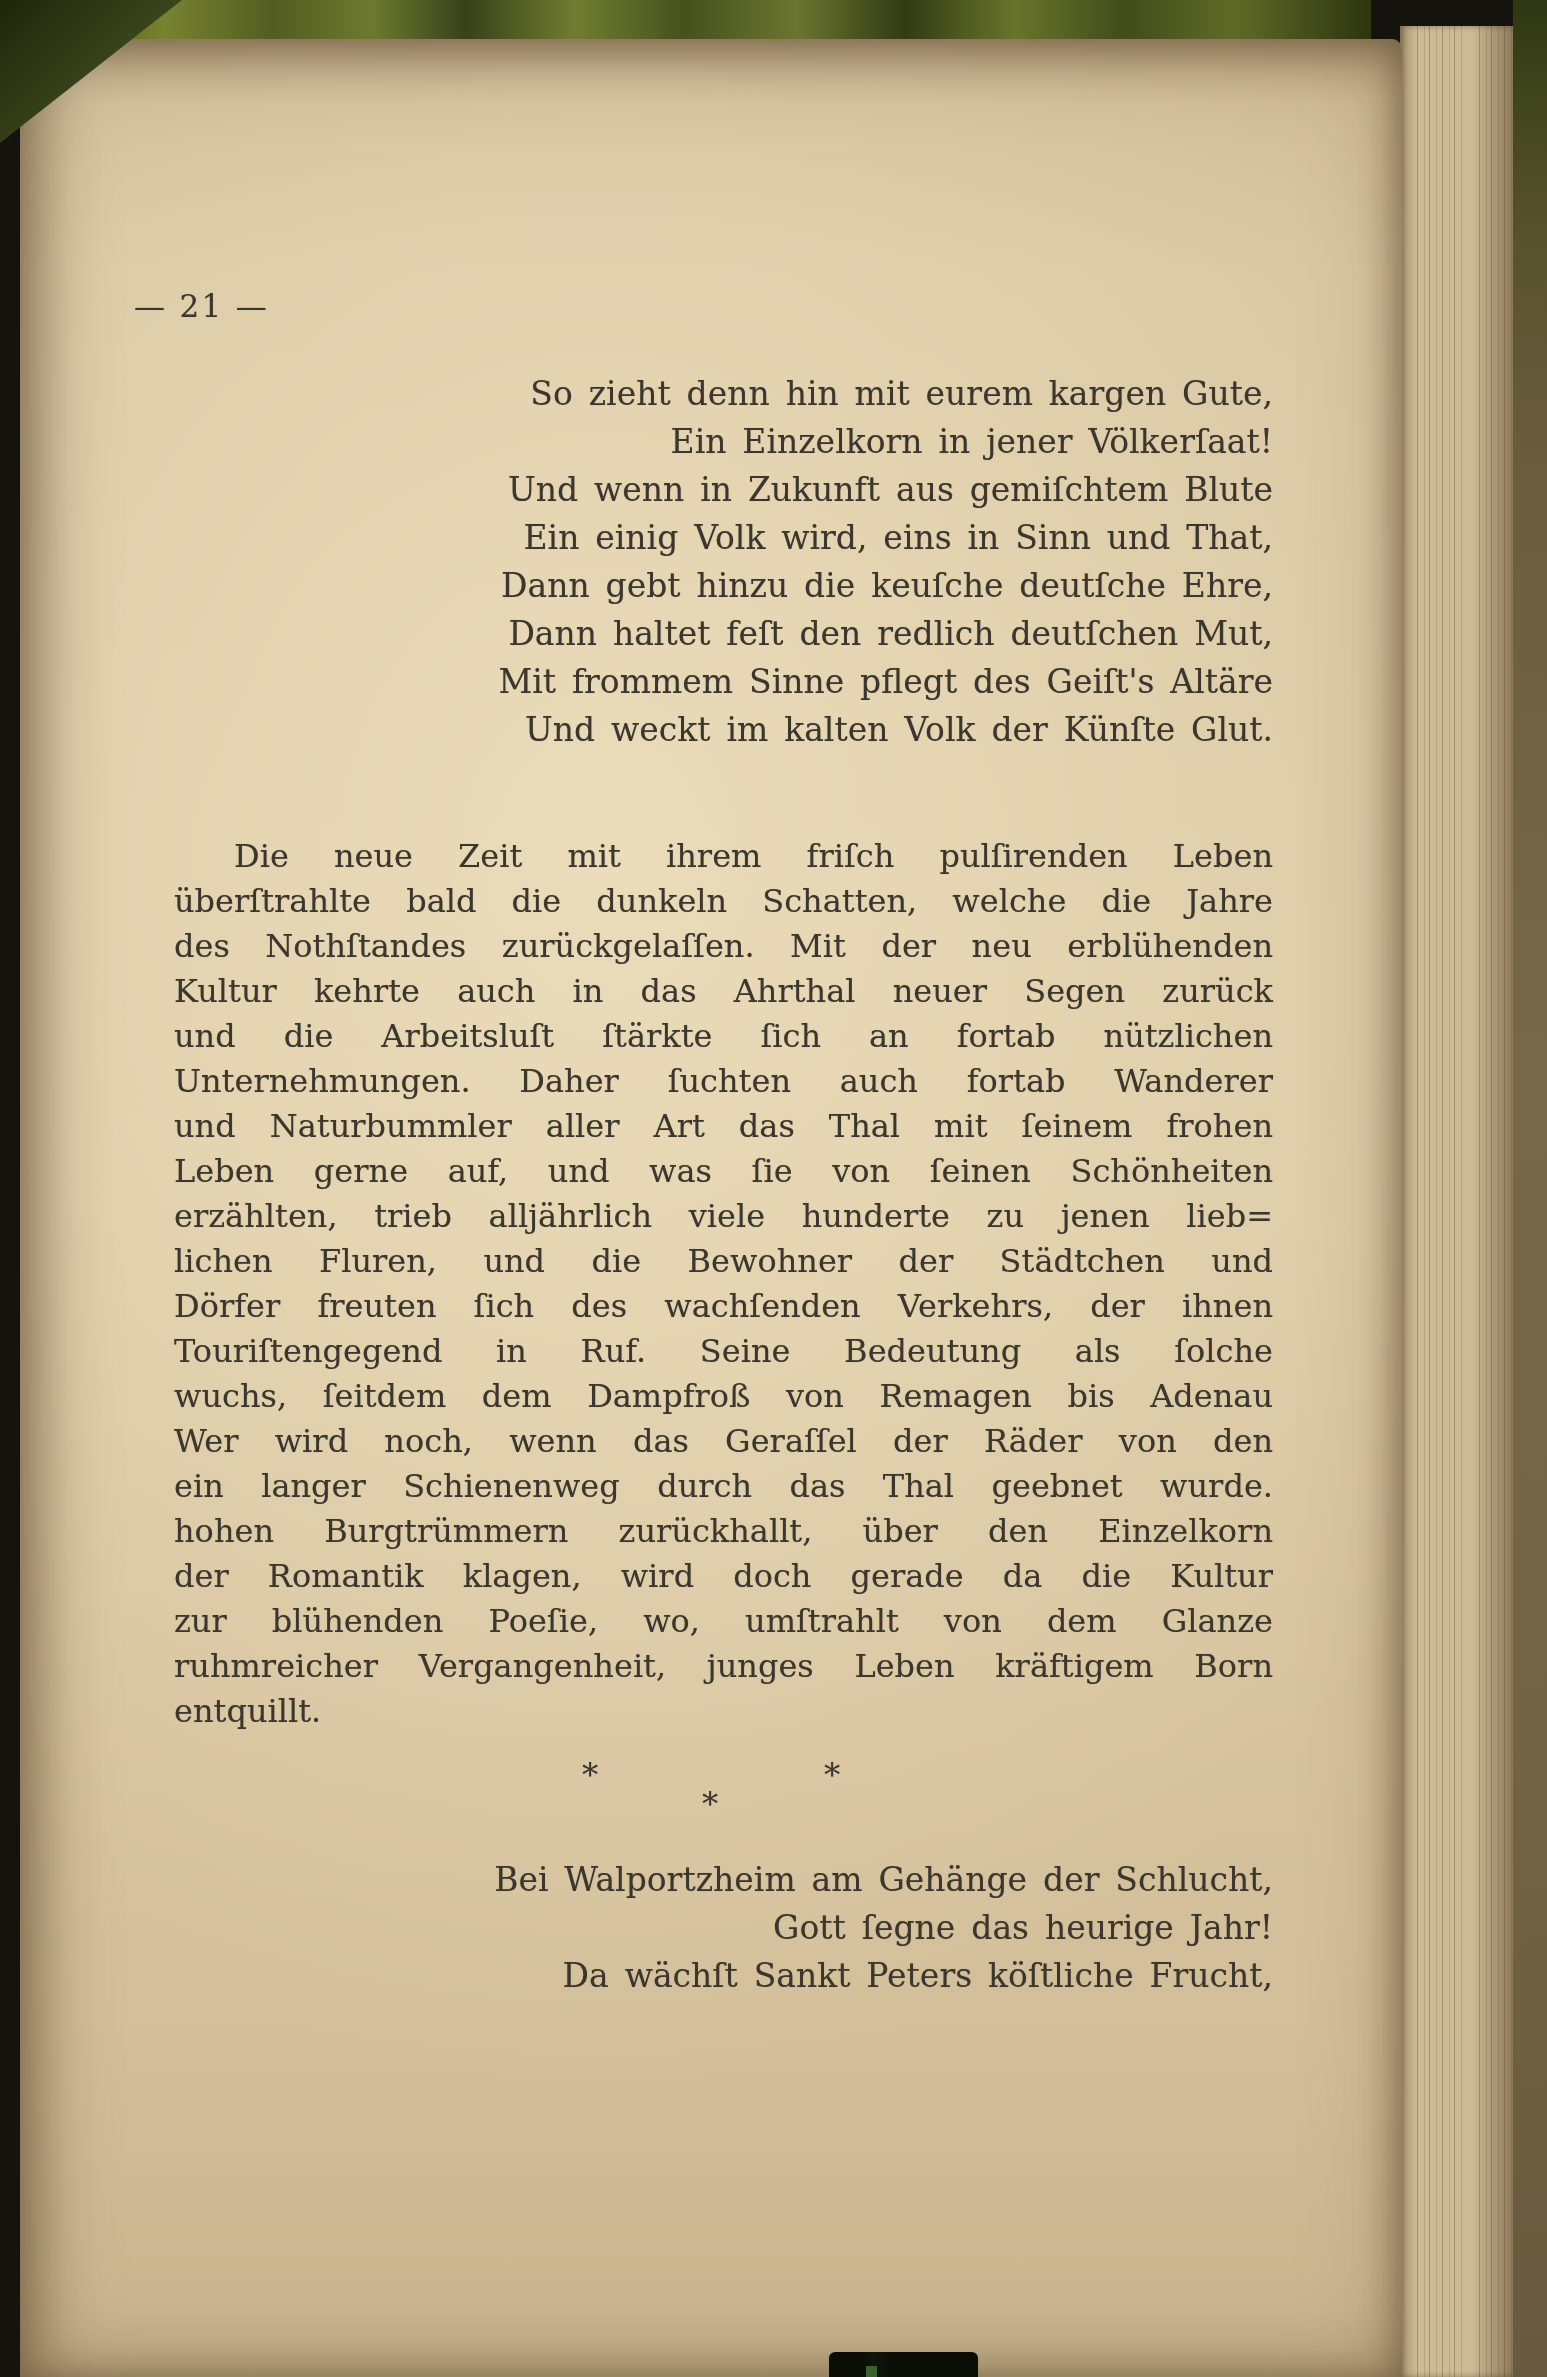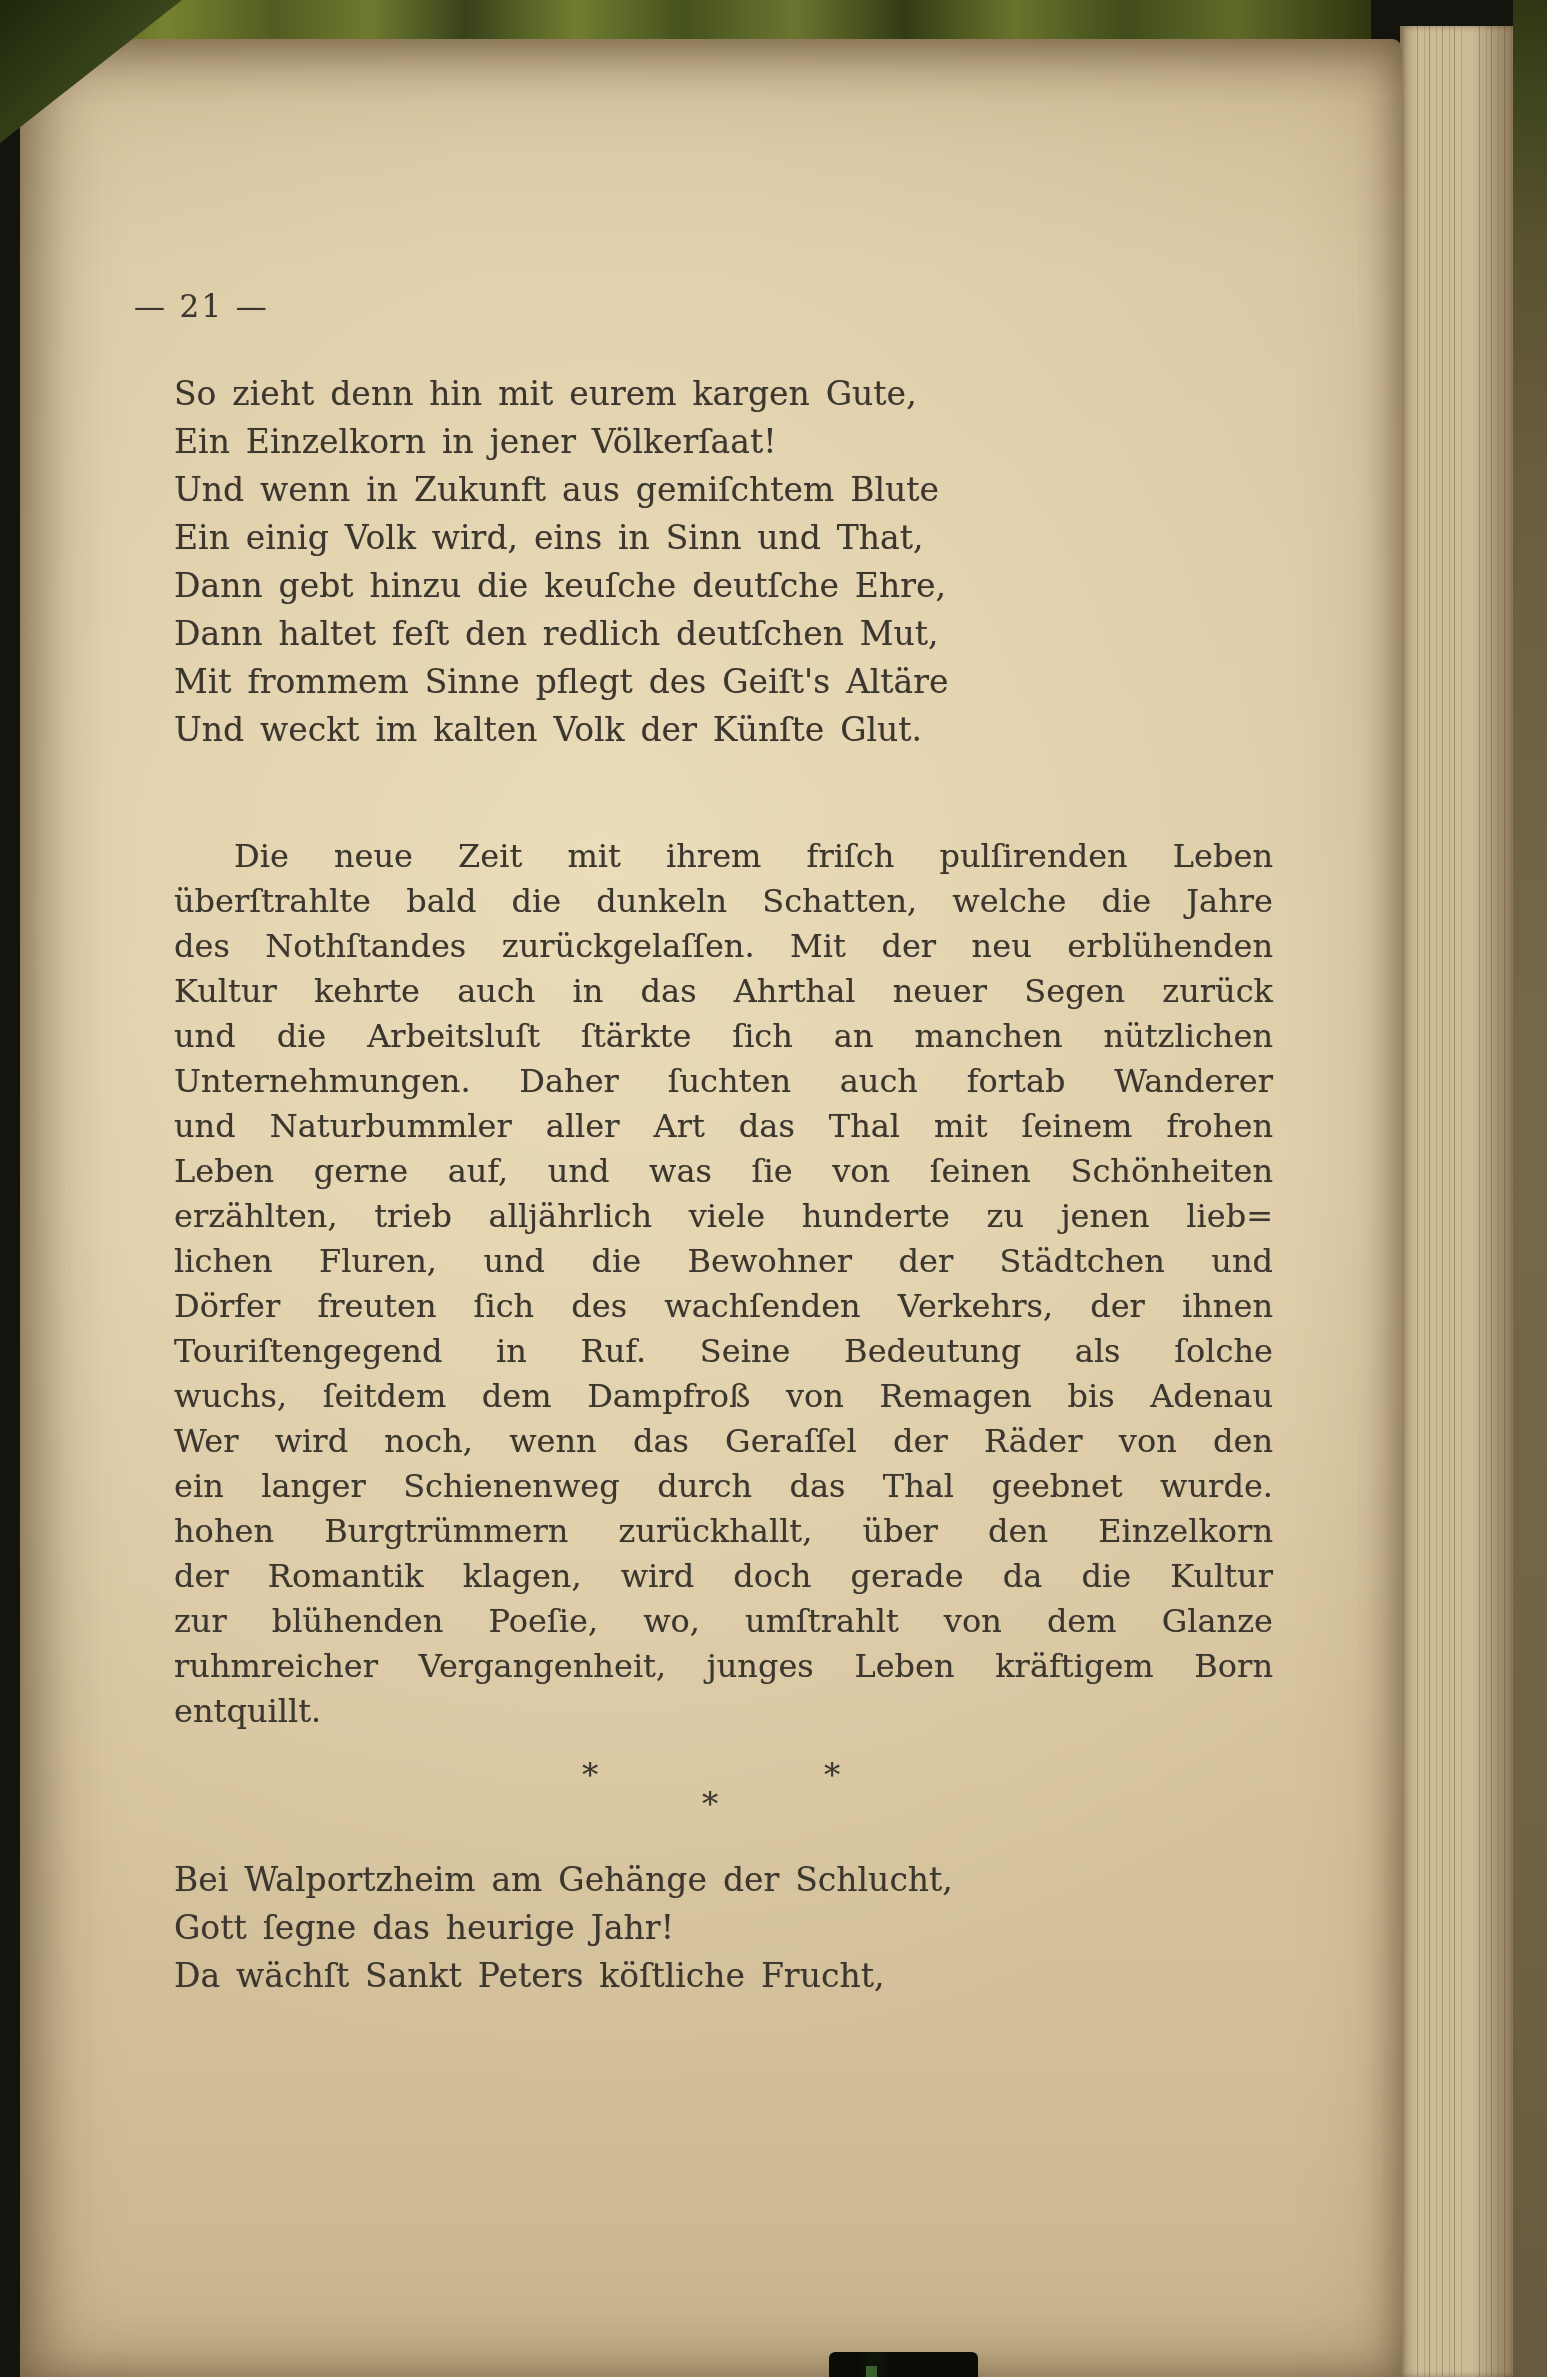--- a/index.html
+++ b/index.html
@@ -65,21 +65,21 @@
   .content{
     position:absolute;left:174px;top:288px;width:1099px;
     color:#3b372e;
     text-shadow:0 0 0.8px rgba(59,55,46,.35);
   }
   .pagenum{
     font-size:31px;line-height:37px;text-align:left;letter-spacing:2.3px;
     transform:translateX(-40px);
   }
   .poem{font-size:33px;line-height:48px;word-spacing:5.4px;margin-top:45px;}
-  .poem .pline{white-space:nowrap;}
+  .poem .pline{white-space:nowrap;text-align:right;}
   .prose{font-size:32px;line-height:45px;margin-top:80px;}
   .prose .line{text-align:justify;text-align-last:justify;}
   .prose .first{padding-left:60px;}
   .prose .last{text-align-last:left;}
   .asterism{position:relative;height:74px;margin-top:21.7px;font-size:32.5px;}
   .asterism .s{position:absolute;}
   .s1{left:408px;top:0;}
   .s2{left:650px;top:0;}
   .s3{left:528px;top:29px;}
   .poem2{margin-top:26px;}
@@ -112,21 +112,21 @@
       <div class="pline">Dann haltet feſt den redlich deutſchen Mut,</div>
       <div class="pline">Mit frommem Sinne pflegt des Geiſt's Altäre</div>
       <div class="pline">Und weckt im kalten Volk der Künſte Glut.</div>
     </div>
 
     <div class="prose">
       <div class="line first">Die neue Zeit mit ihrem friſch pulſirenden Leben</div>
       <div class="line">überſtrahlte bald die dunkeln Schatten, welche die Jahre</div>
       <div class="line">des Nothſtandes zurückgelaſſen. Mit der neu erblühenden</div>
       <div class="line">Kultur kehrte auch in das Ahrthal neuer Segen zurück</div>
-      <div class="line">und die Arbeitsluſt ſtärkte ſich an manchen nützlichen</div>
+      <div class="line">und die Arbeitsluſt ſtärkte ſich an fortab nützlichen</div>
       <div class="line">Unternehmungen. Daher ſuchten auch fortab Wanderer</div>
       <div class="line">und Naturbummler aller Art das Thal mit ſeinem frohen</div>
       <div class="line">Leben gerne auf, und was ſie von ſeinen Schönheiten</div>
       <div class="line">erzählten, trieb alljährlich viele hunderte zu jenen lieb=</div>
       <div class="line">lichen Fluren, und die Bewohner der Städtchen und</div>
       <div class="line">Dörfer freuten ſich des wachſenden Verkehrs, der ihnen</div>
       <div class="line">Touriſtengegend in Ruf. Seine Bedeutung als ſolche</div>
       <div class="line">wuchs, ſeitdem dem Dampfroß von Remagen bis Adenau</div>
       <div class="line">Wer wird noch, wenn das Geraſſel der Räder von den</div>
       <div class="line">ein langer Schienenweg durch das Thal geebnet wurde.</div>

